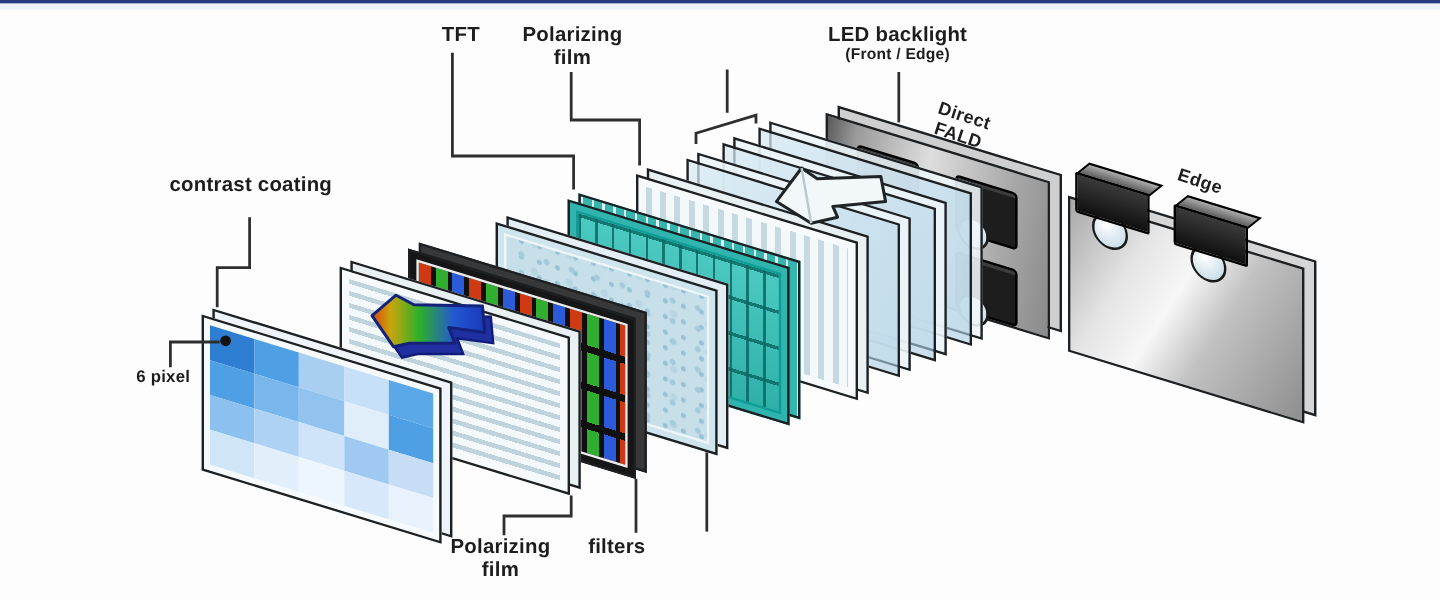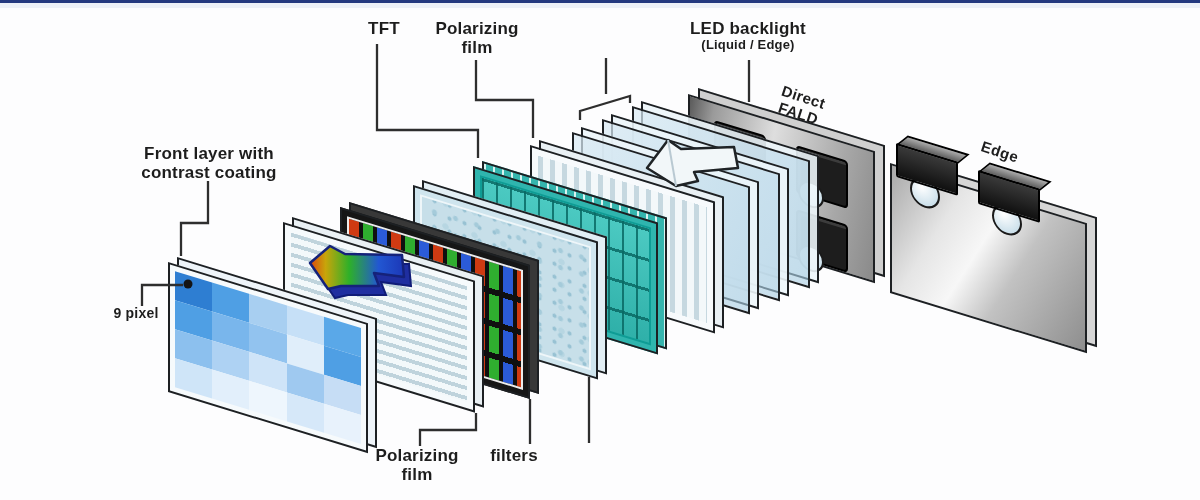--- a/index.html
+++ b/index.html
@@ -203,36 +203,35 @@
     <path d="M 377,44 V 130 H 478 V 158"></path>
     <path d="M 476,60 V 100 H 533 V 138"></path>
     <path d="M 606,58 V 94 M 580,120 V 111 L 630,96 V 103"></path>
     <path d="M 749,60 V 102"></path>
     <path d="M 420,446 V 430 H 476 V 413"></path>
     <path d="M 530,444 V 399"></path>
     <path d="M 589,443 V 377"></path>
   </svg>
 
   <div class="lbl" style="left:109px;top:144px;width:200px">
-    <span>Front layer with</span>
     <span>contrast coating</span>
   </div>
   <div class="lbl small" style="left:86px;top:306px;width:100px">
-    <span>9 pixel</span>
+    <span>6 pixel</span>
   </div>
   <div class="lbl" style="left:334px;top:19px;width:100px">
     <span>TFT</span>
   </div>
   <div class="lbl" style="left:377px;top:19px;width:200px">
     <span>Polarizing</span>
     <span>film</span>
   </div>
   <div class="lbl" style="left:648px;top:19px;width:200px">
     <span>LED backlight</span>
-    <span class="sub">(Liquid / Edge)</span>
+    <span class="sub">(Front / Edge)</span>
   </div>
   <div class="lbl rot" style="left:756px;top:88px;width:90px">
     <span>Direct</span>
     <span>FALD</span>
   </div>
   <div class="lbl rot" style="left:960px;top:143px;width:80px">
     <span>Edge</span>
   </div>
   <div class="lbl" style="left:317px;top:446px;width:200px">
     <span>Polarizing</span>

